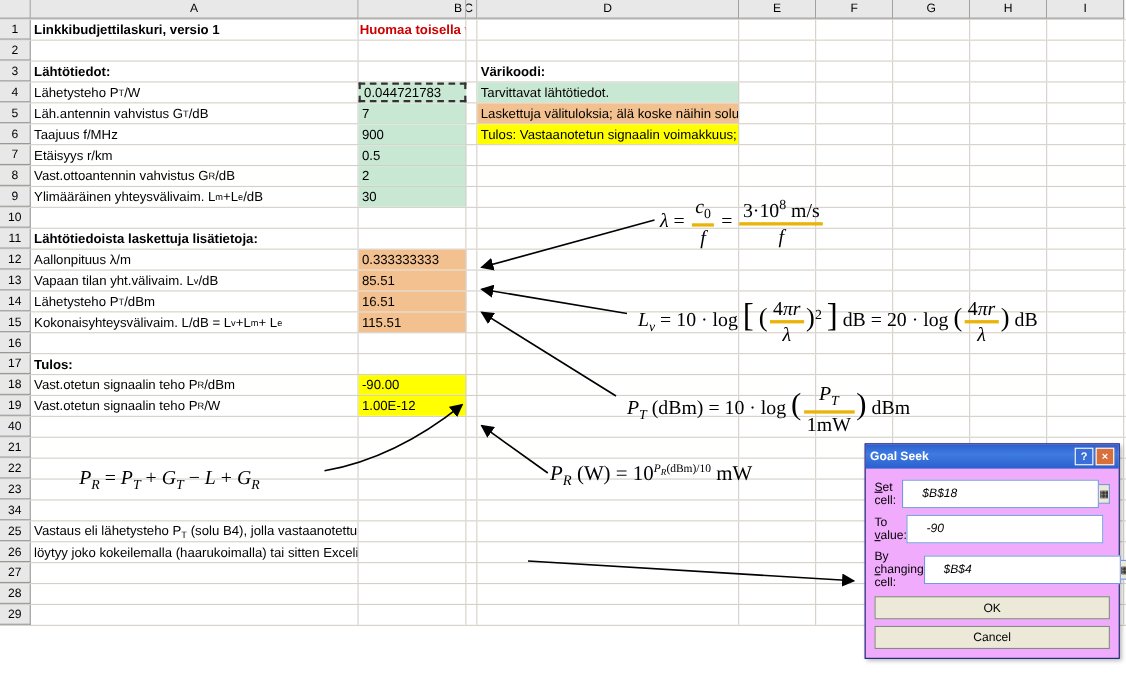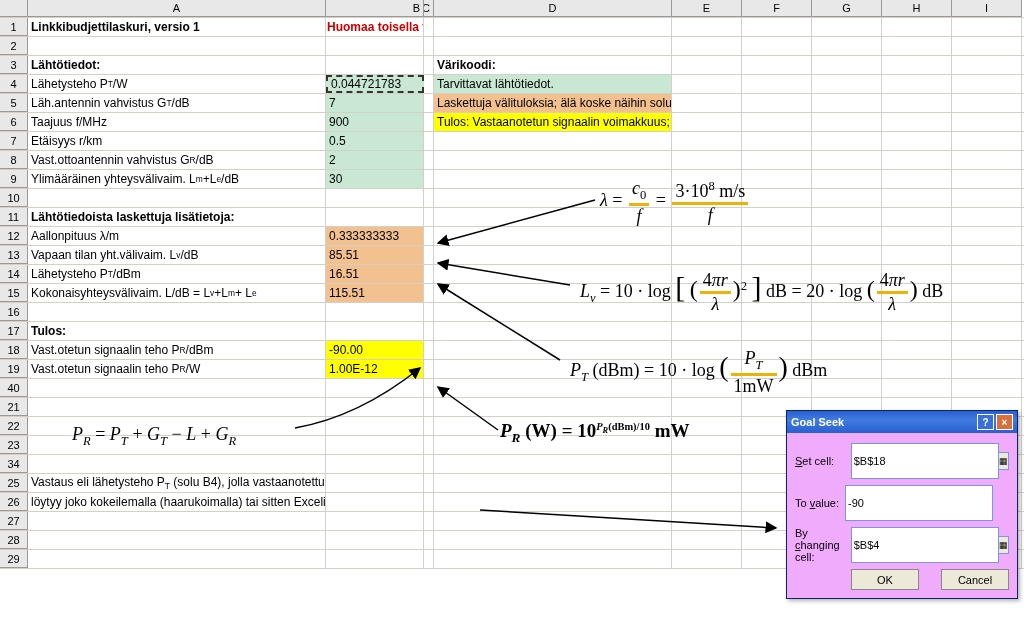--- a/index.html
+++ b/index.html
@@ -90,29 +90,29 @@
     width:17px;height:16px;background:#d96f3a;border:1px solid #fff;
     display:flex;align-items:center;justify-content:center;font-size:10px;
     color:#fff;cursor:pointer;
     margin-left:2px;
   }
   .goalseek .tbbtn.help { background:#3b6fd8;}
   .goalseek .body { padding:10px 8px 8px;border-radius:29px; }
   .goalseek .frow { display:flex;align-items:center;margin-bottom:6px;}
   .goalseek .flabel { width:90px;}
   .goalseek .finput {
-    flex:1;border:1px solid #7a96df;background:#fff;height:36px;
-    padding:1px 2px;font-size:11px;
+    flex:1;border:1px solid #7a96df;background:#fff;height:26px;
+    padding:1px 17px;font-size:11px;font-style:italic;
   }
   .goalseek .fref {
     width:16px;height:18px;border:1px solid #7a96df;border-left:none;
     background:#ece9d8;display:flex;align-items:center;justify-content:center;
     font-size:9px;cursor:pointer;
   }
-  .goalseek .btns { display:flex;justify-content:flex-end;gap:22px;margin-top:4px;}
+  .goalseek .btns { display:flex;justify-content:center;gap:6px;margin-top:4px;flex-direction:column;}
   .goalseek .btn {
     min-width:68px;height:21px;border:1px solid #888;background:#ece9d8;
     font-size:11px;cursor:pointer;
   }
   sub { font-size: 0.7em; vertical-align: sub; }
   sup { font-size: 0.7em; vertical-align: super; }
   
   .frac { display:inline-block; text-align:center; vertical-align:middle; margin:0 2px;}
   .frac .num, .frac .den { display:block; }
   .frac .num { border-bottom:3px solid #eab308; padding:0 3px;}
@@ -542,21 +542,21 @@
   <span style="font-size:24px;">(</span><span class="frac"><span class="num">4<i>πr</i></span><span class="den"><i>λ</i></span></span><span style="font-size:24px;">)</span><sup>2</sup>
   <span style="font-size:30px;">]</span> dB = 20 · log
   <span style="font-size:24px;">(</span><span class="frac"><span class="num">4<i>πr</i></span><span class="den"><i>λ</i></span></span><span style="font-size:24px;">)</span> dB
 </div>
 
 <div class="formula-img" style="top:348px;left:570px;">
   <i>P</i><sub><i>T</i></sub> (dBm) = 10 · log
   <span style="font-size:28px;">(</span><span class="frac"><span class="num"><i>P</i><sub><i>T</i></sub></span><span class="den">1mW</span></span><span style="font-size:28px;">)</span> dBm
 </div>
 
-<div class="formula-img" style="top:420px;left:500px;font-size:19px;font-weight:bold;">
+<div class="formula-img" style="top:420px;left:500px;font-size:19px;">
   <i>P</i><sub><i>R</i></sub> (W) = 10<sup style="font-size:0.55em"><i>P</i><sub style="font-size:0.8em"><i>R</i></sub>(dBm)/10</sup> mW
 </div>
 
 <div class="formula-img" style="top:424px;left:72px;font-size:18px;">
   <i>P</i><sub><i>R</i></sub> = <i>P</i><sub><i>T</i></sub> + <i>G</i><sub><i>T</i></sub> − <i>L</i> + <i>G</i><sub><i>R</i></sub>
 </div>
 
 <svg class="arrows" width="1024" height="617">
   <defs>
     <marker id="ah" markerWidth="8" markerHeight="8" refX="7" refY="4" orient="auto">

